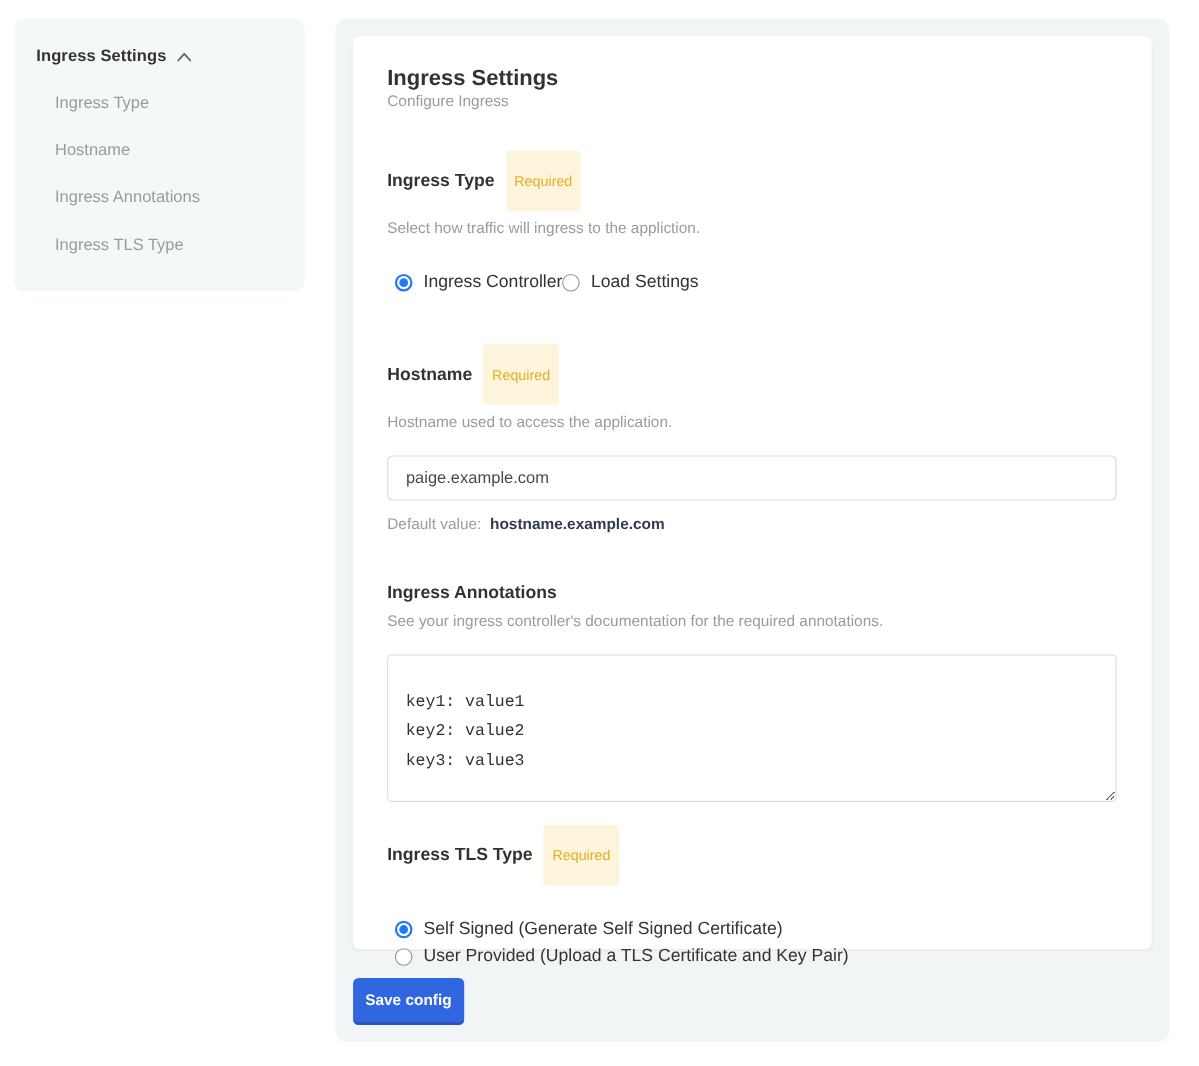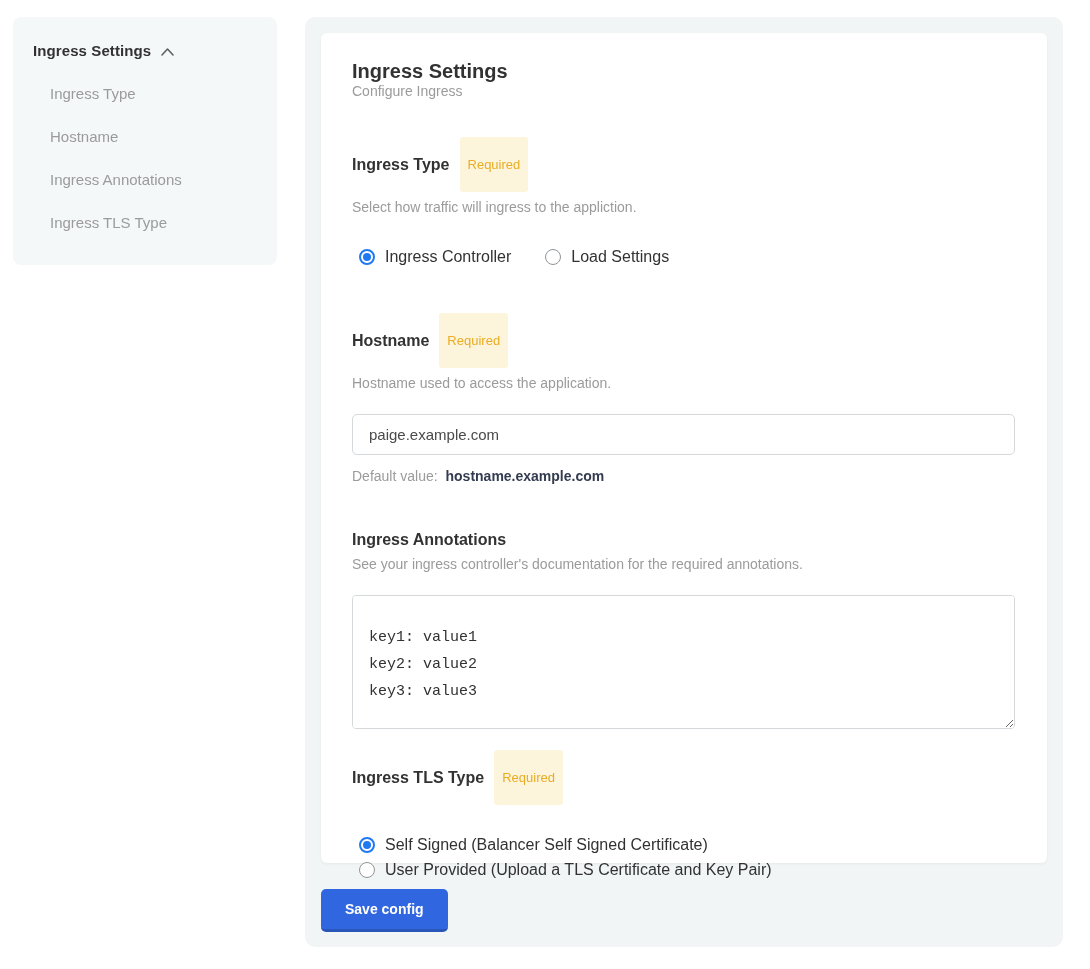--- a/index.html
+++ b/index.html
@@ -76,21 +76,21 @@
   }
   .section-help {
     margin-top: 7px;
     font-size: 14px; color: #9b9b9b;
   }
 
   
   .radio-row-horizontal {
     margin-top: 33px;
     padding-left: 7px;
-    display: flex; align-items: center; gap: 34px;
+    display: flex; align-items: center; 
   }
   .radio-option {
     display: flex; align-items: center;
     cursor: pointer;
   }
   .radio-control {
     width: 16px; height: 16px;
     border-radius: 50%;
     border: 1px solid #8f9499;
     background: #ffffff;
@@ -158,21 +158,21 @@
 
   
   .save-button {
     margin-top: 26px;
     display: inline-block;
     background: #3066e0;
     color: #ffffff;
     font-size: 14px;
     font-weight: 700;
     font-family: "Liberation Sans", sans-serif;
-    padding: 12px 24px;
+    padding: 12px 11px;
     border: none;
     border-bottom: 3px solid #2a56ba;
     border-radius: 5px;
     cursor: pointer;
   }
 </style>
 </head>
 <body>
 
 <nav class="sidebar">
@@ -238,21 +238,21 @@
     </section>
 
     <section class="section section-tight">
       <div class="section-heading-row">
         <span class="section-heading">Ingress TLS Type</span>
         <span class="required-badge">Required</span>
       </div>
       <div class="radio-stack">
         <div class="radio-option">
           <span class="radio-control selected"></span>
-          <span class="radio-label">Self Signed (Balancer Self Signed Certificate)</span>
+          <span class="radio-label">Self Signed (Generate Self Signed Certificate)</span>
         </div>
         <div class="radio-option">
           <span class="radio-control"></span>
           <span class="radio-label">User Provided (Upload a TLS Certificate and Key Pair)</span>
         </div>
       </div>
     </section>
 
   </div>
 

